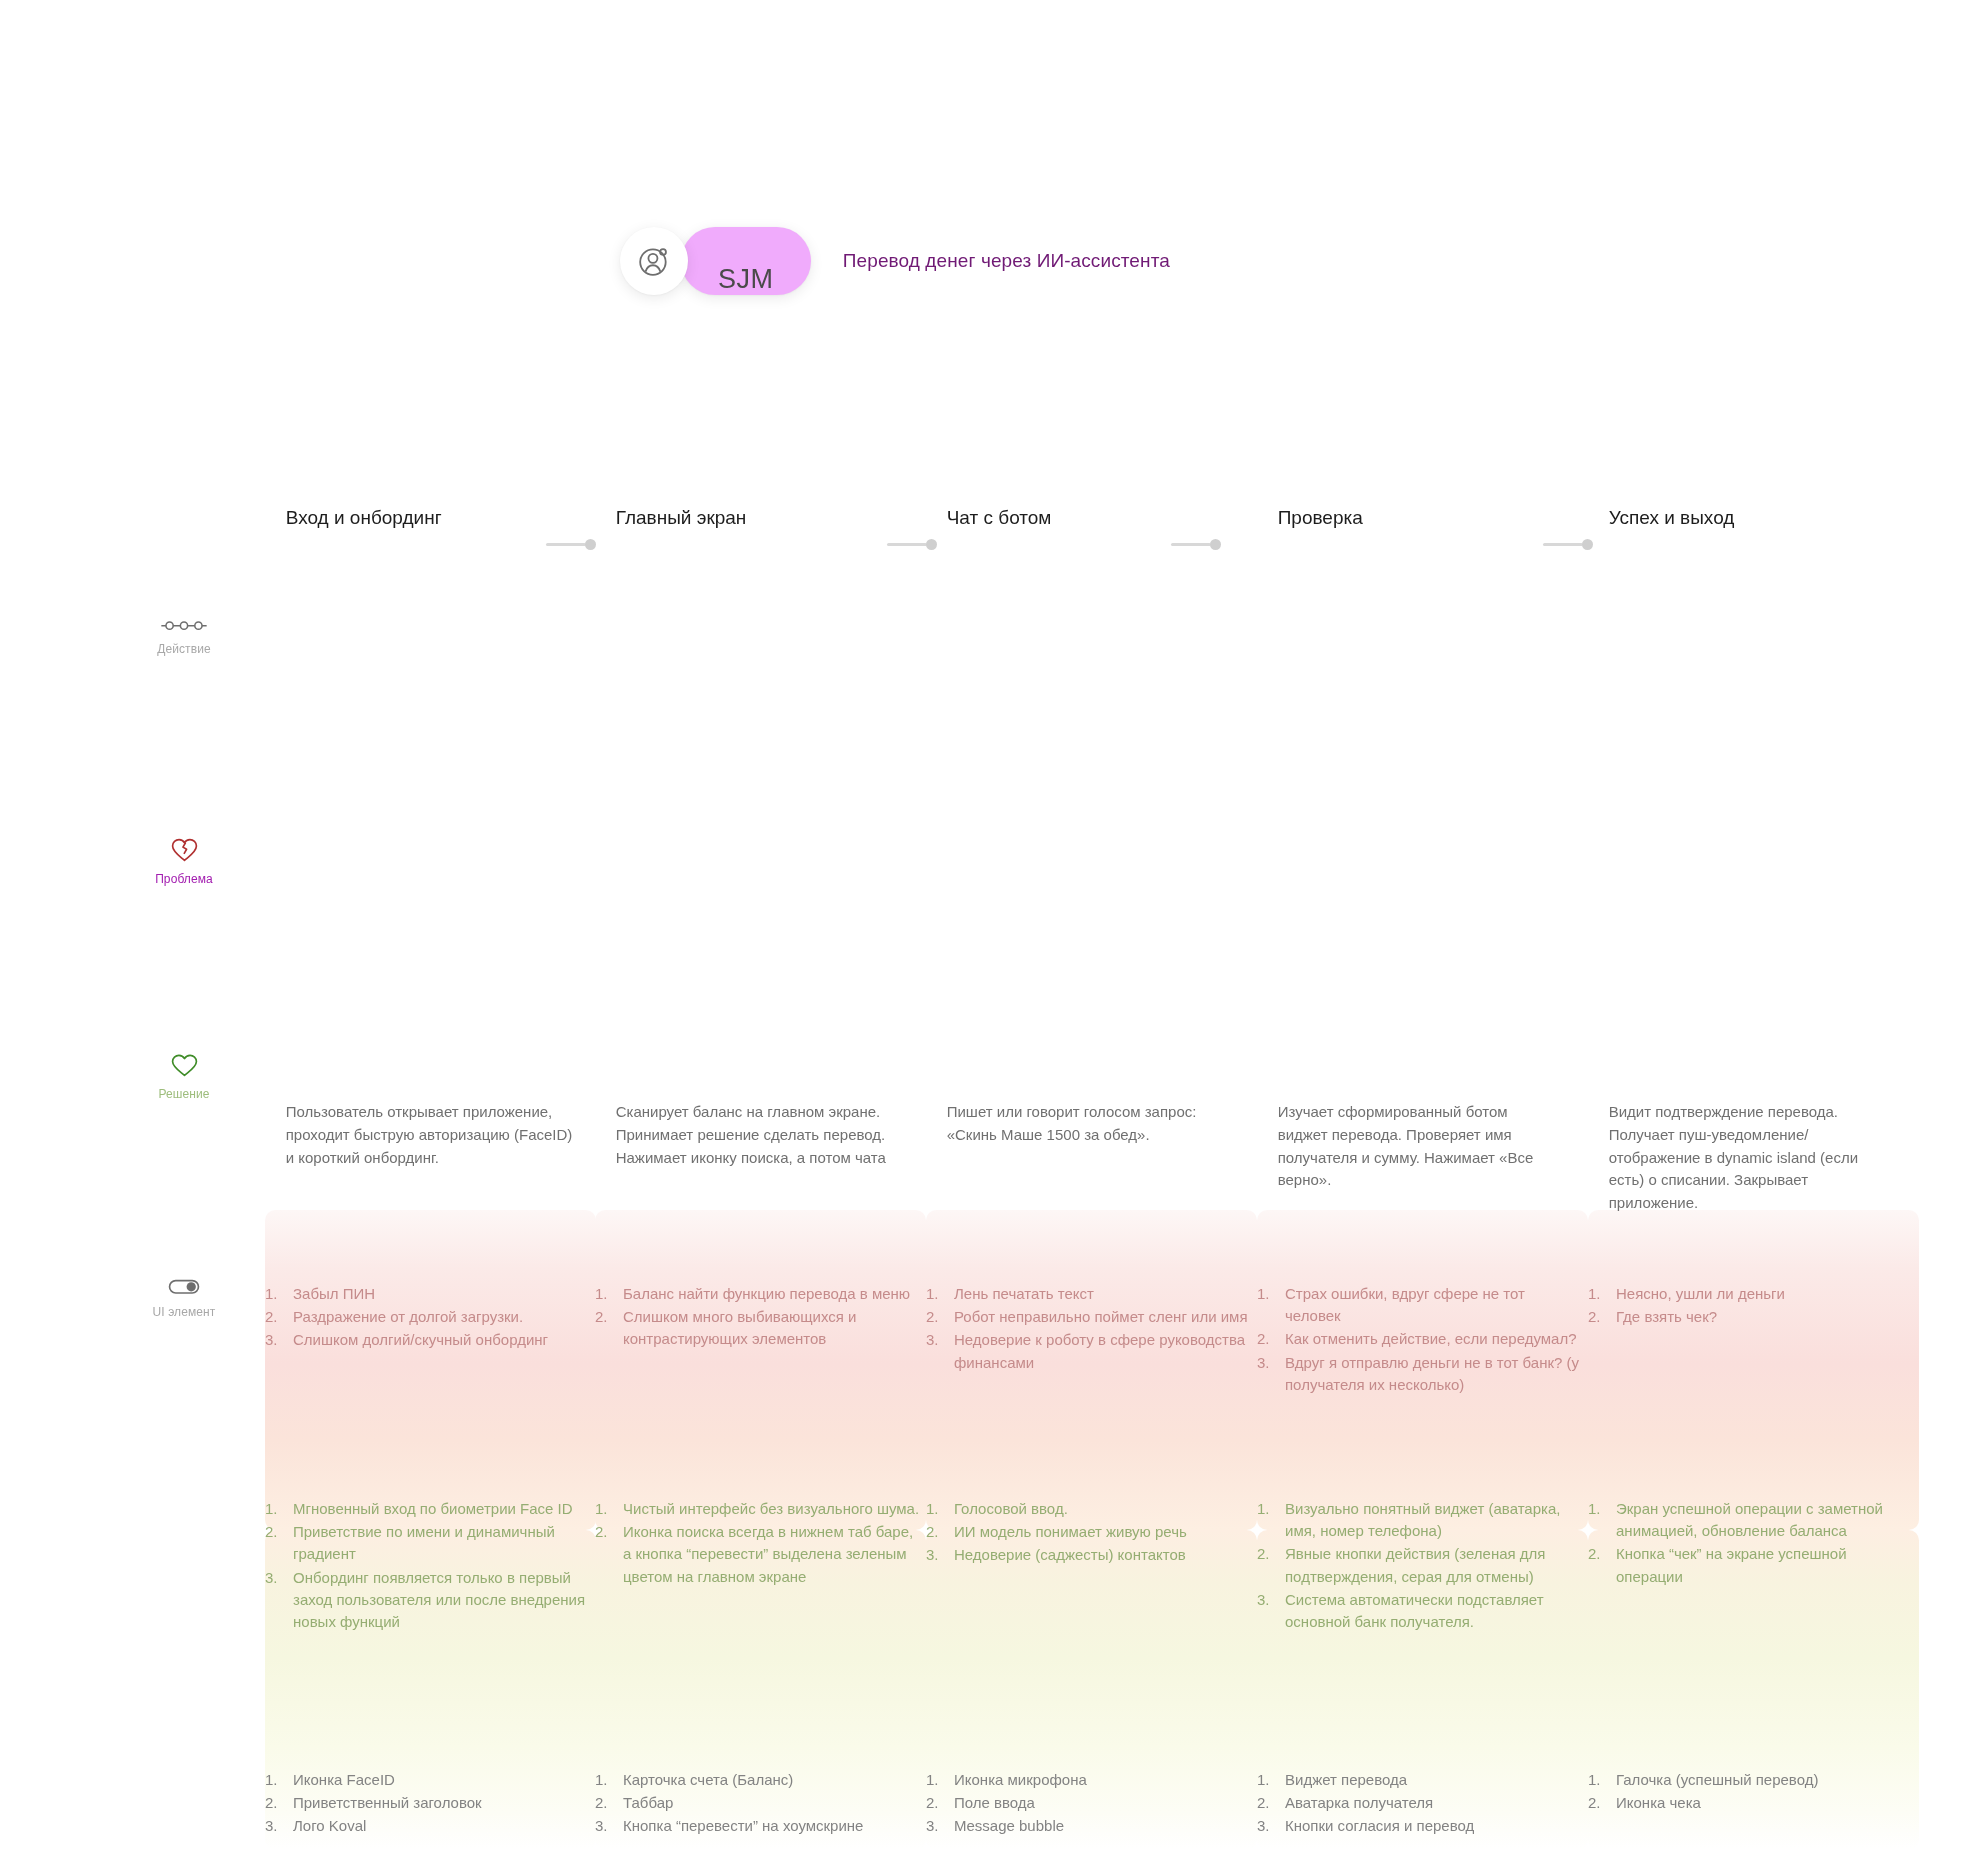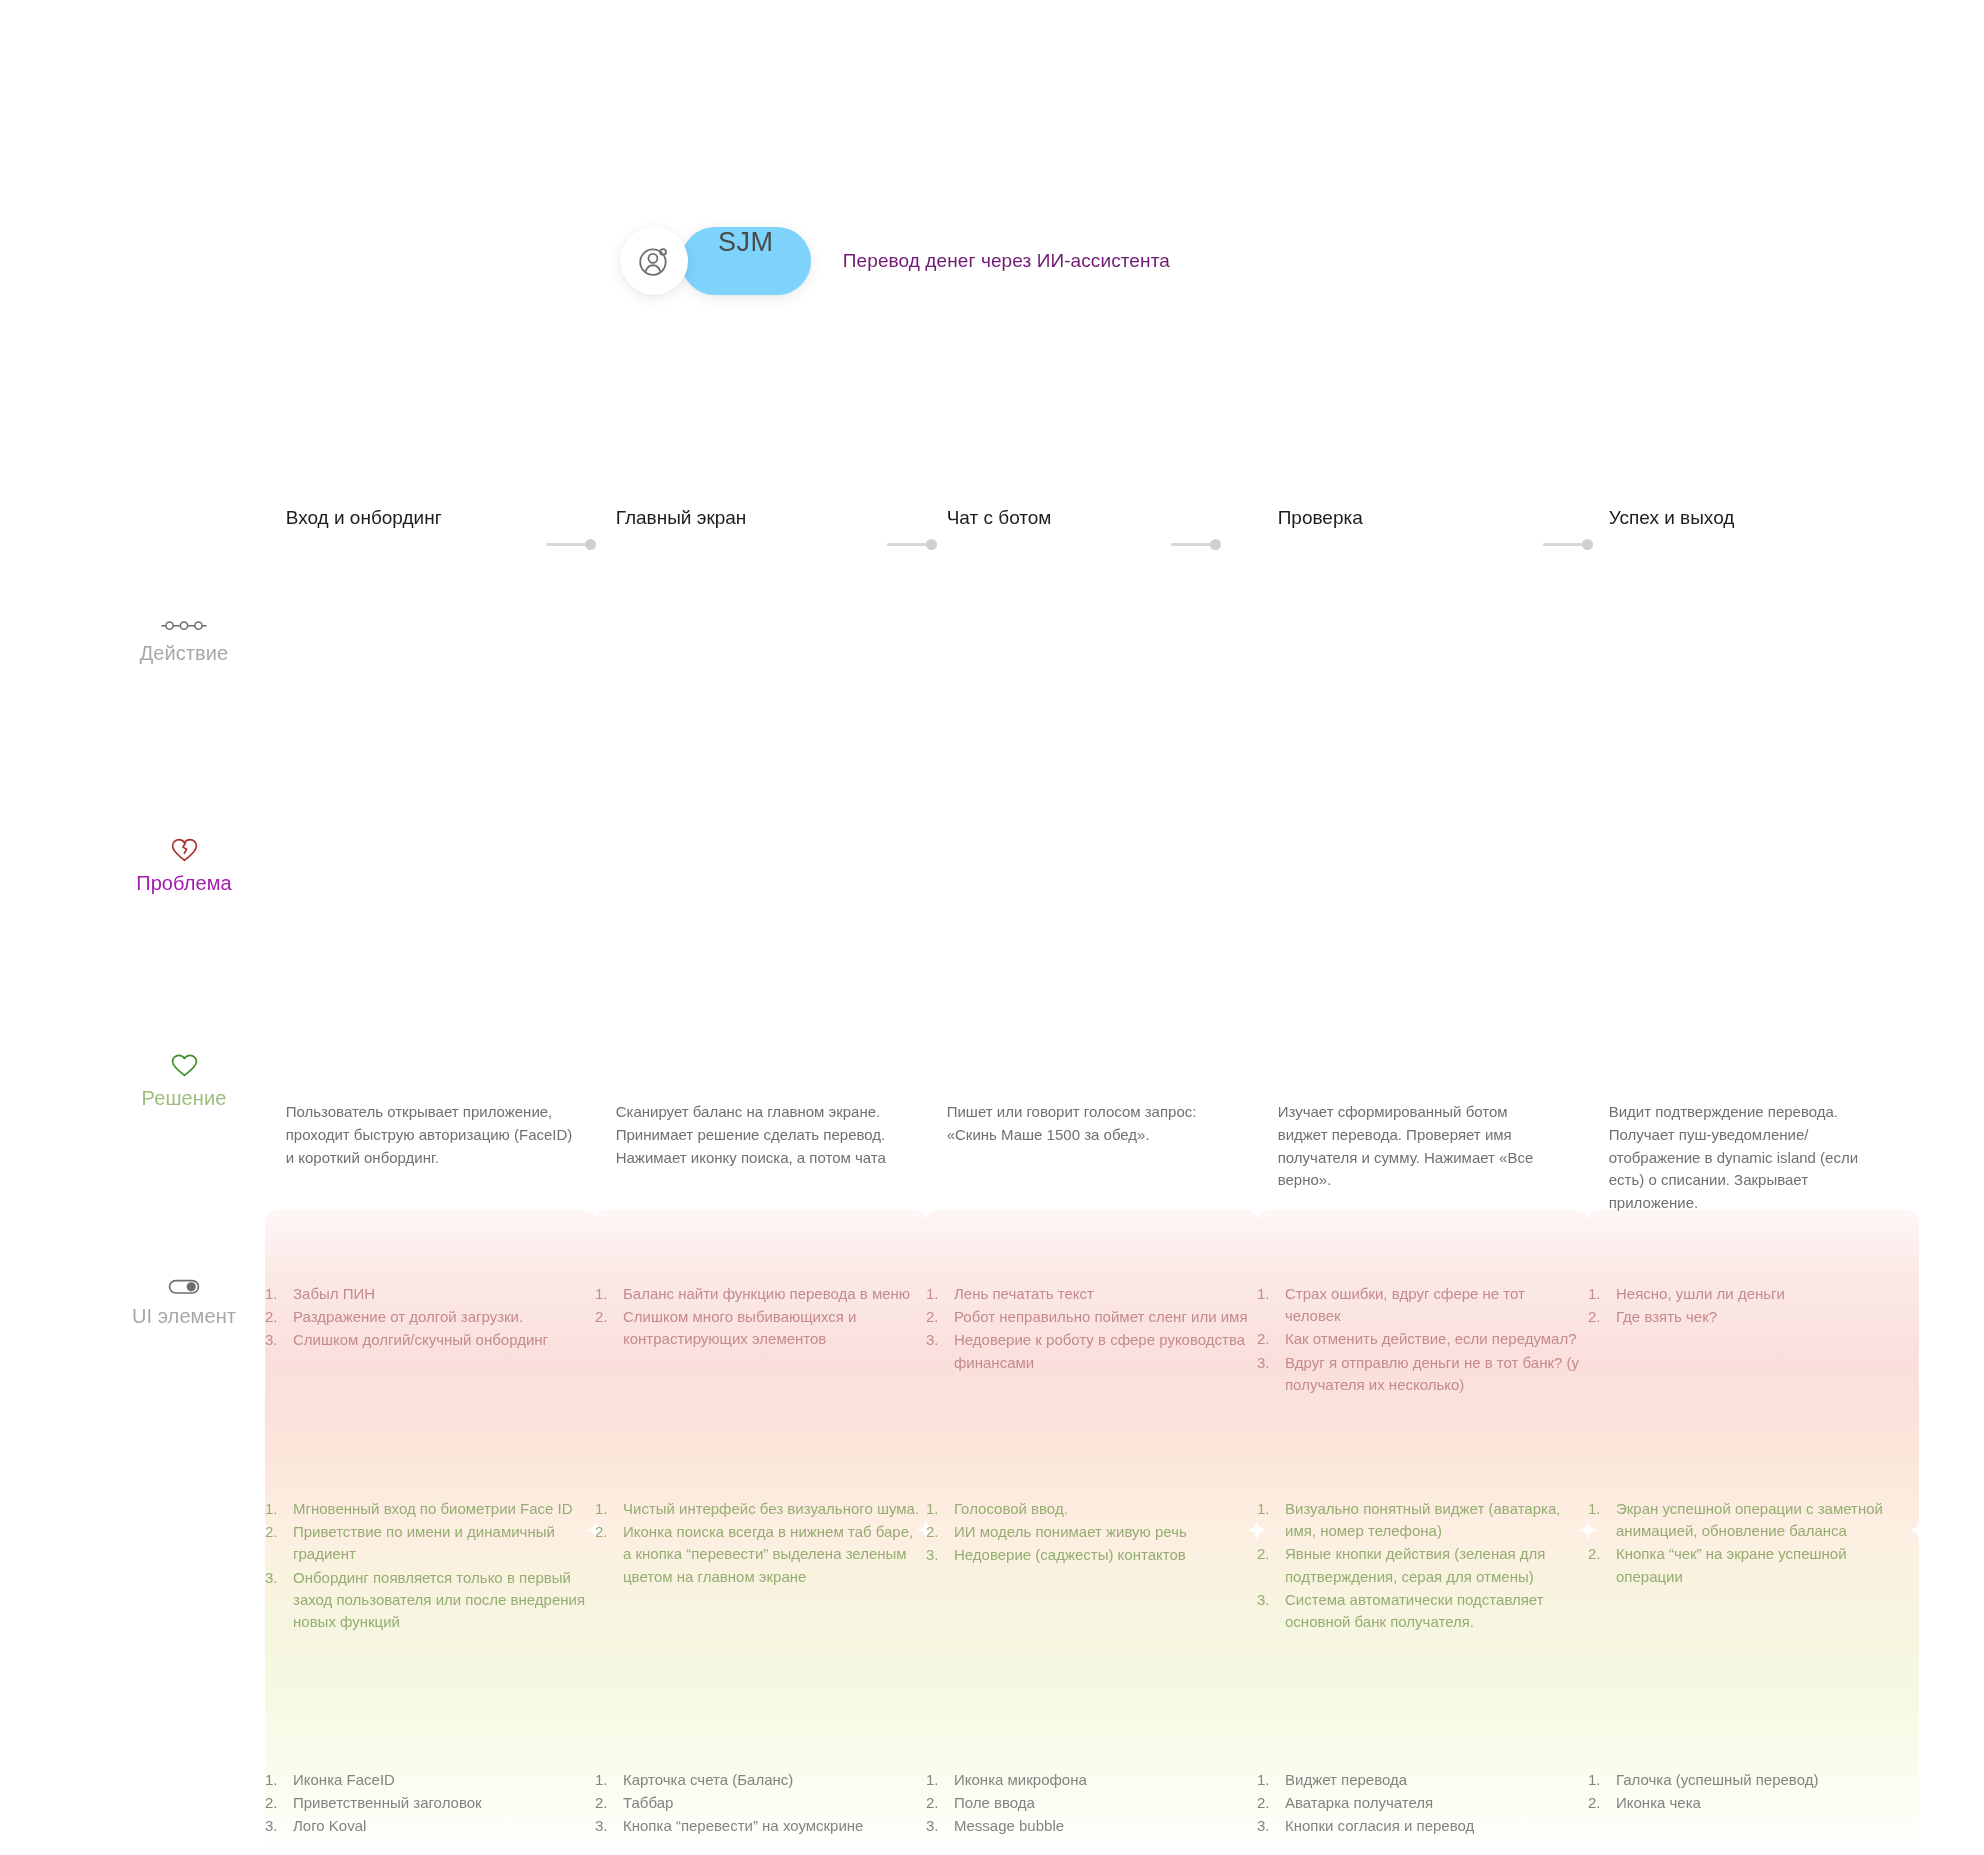--- a/index.html
+++ b/index.html
@@ -28,23 +28,23 @@
     box-shadow: 0 3.1px 13.4px rgba(0,0,0,0.085), 0 0.5px 2.1px rgba(0,0,0,0.05);
     display: flex; align-items: center; justify-content: center;
     position: relative; z-index: 2;
   }
   .avatar-chip svg { width: 34px; height: 34px; display: block; }
   .sjm-chip {
     height: 68px;
     min-width: 130px;
     margin-left: -7.2px;
     border-radius: 34px;
-    background: #7dd3fc;
+    background: #f0abfc;
     box-shadow: 0 3.1px 13.4px rgba(0,0,0,0.085), 0 0.5px 2.1px rgba(0,0,0,0.05);
-    display: flex; align-items: flex-start; justify-content: center;
+    display: flex; align-items: flex-end; justify-content: center;
     position: relative; z-index: 1;
   }
   .sjm-chip span {
     font-size: 27px;
     letter-spacing: 0.5px;
     color: #4a4a4a;
     font-weight: 400;
   }
   .header-title {
     margin-left: 32px;
@@ -108,21 +108,21 @@
 
   
   .rail {
     position: absolute;
     left: 109px;
     width: 150px;
     text-align: center;
   }
   .rail-icon { display: block; margin: 0 auto 7.2px auto; }
   .rail-label {
-    font-size: 20px;
+    font-size: 12px;
     font-weight: 400;
     letter-spacing: 0.1px;
   }
   .rail-action   { top: 619px; }
   .rail-problem  { top: 837px; }
   .rail-solution { top: 1053px; }
   .rail-ui       { top: 1278px; }
   .rail-action   .rail-label { color: #a8a8a8; }
   .rail-problem  .rail-label { color: #a21caf; }
   .rail-solution .rail-label { color: #9dbd7c; }

